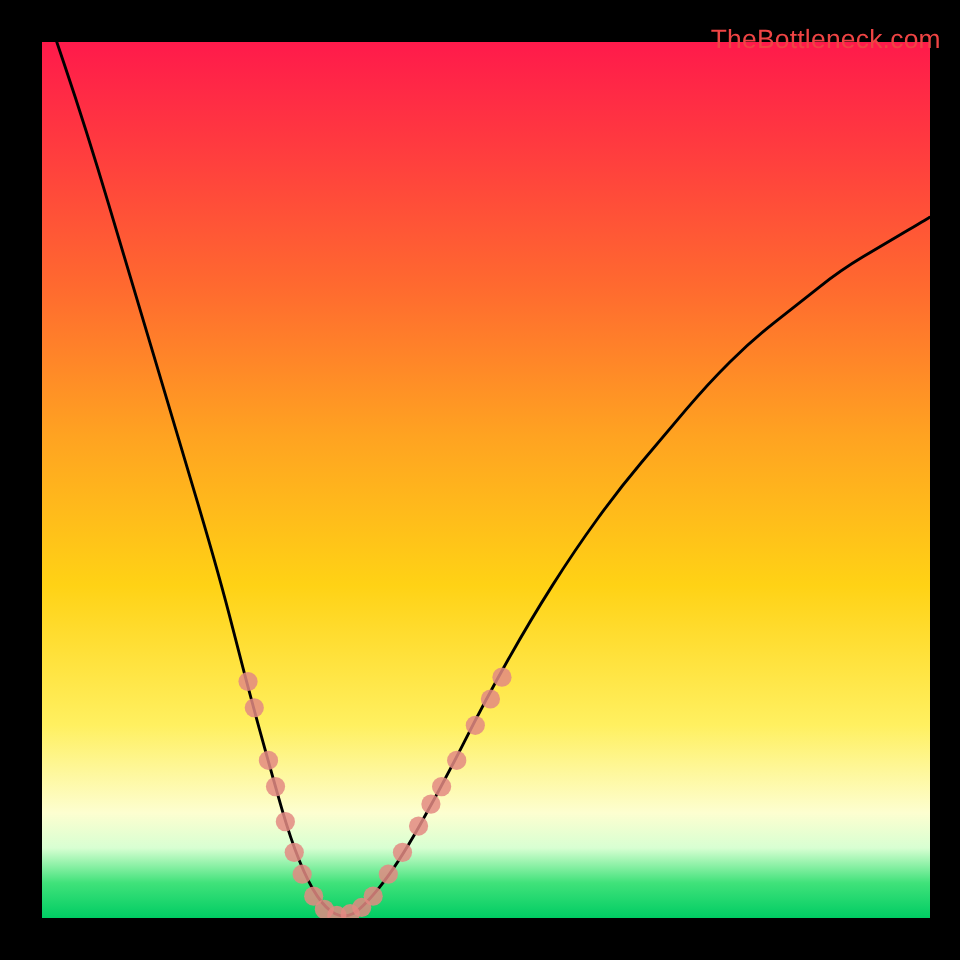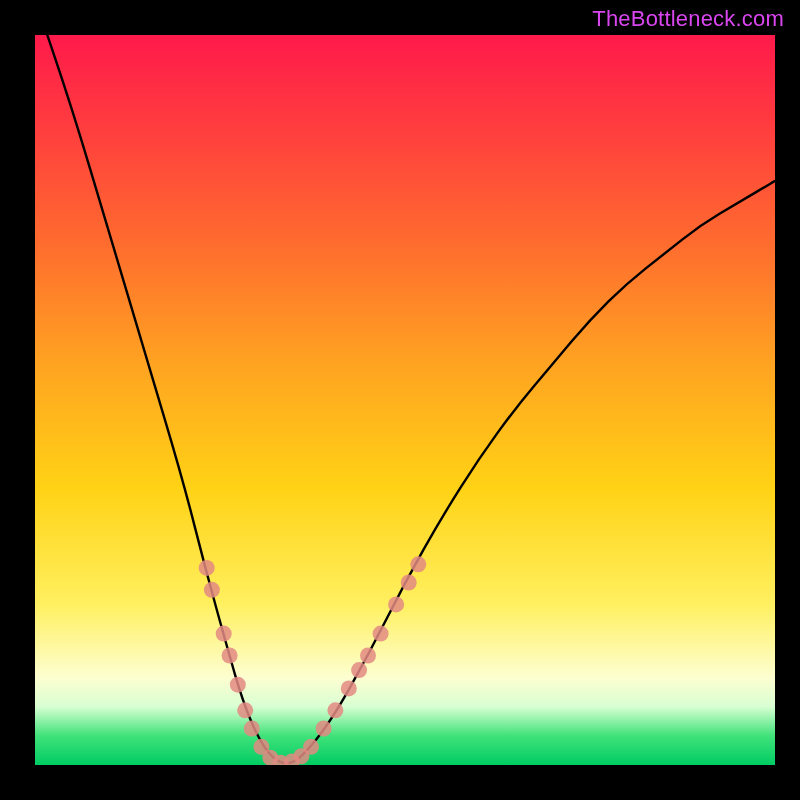--- a/index.html
+++ b/index.html
@@ -40,23 +40,23 @@
       #ffd215 62%,
       #fff060 78%,
       #fdfed0 88%,
       #d8ffd2 92%,
       #40e27a 96%,
       #00cc63 100%
     );
   }
   .attribution {
     position: absolute;
-    top: 6px;
+    top: 20px;
     right: 16px;
-    color: #d946ef;
+    color: #ef4444;
     font-size: 22px;
     letter-spacing: 0.2px;
     user-select: none;
   }
   svg.curve {
     position: absolute;
     left: 0;
     top: 0;
     width: 740px;
     height: 730px;

